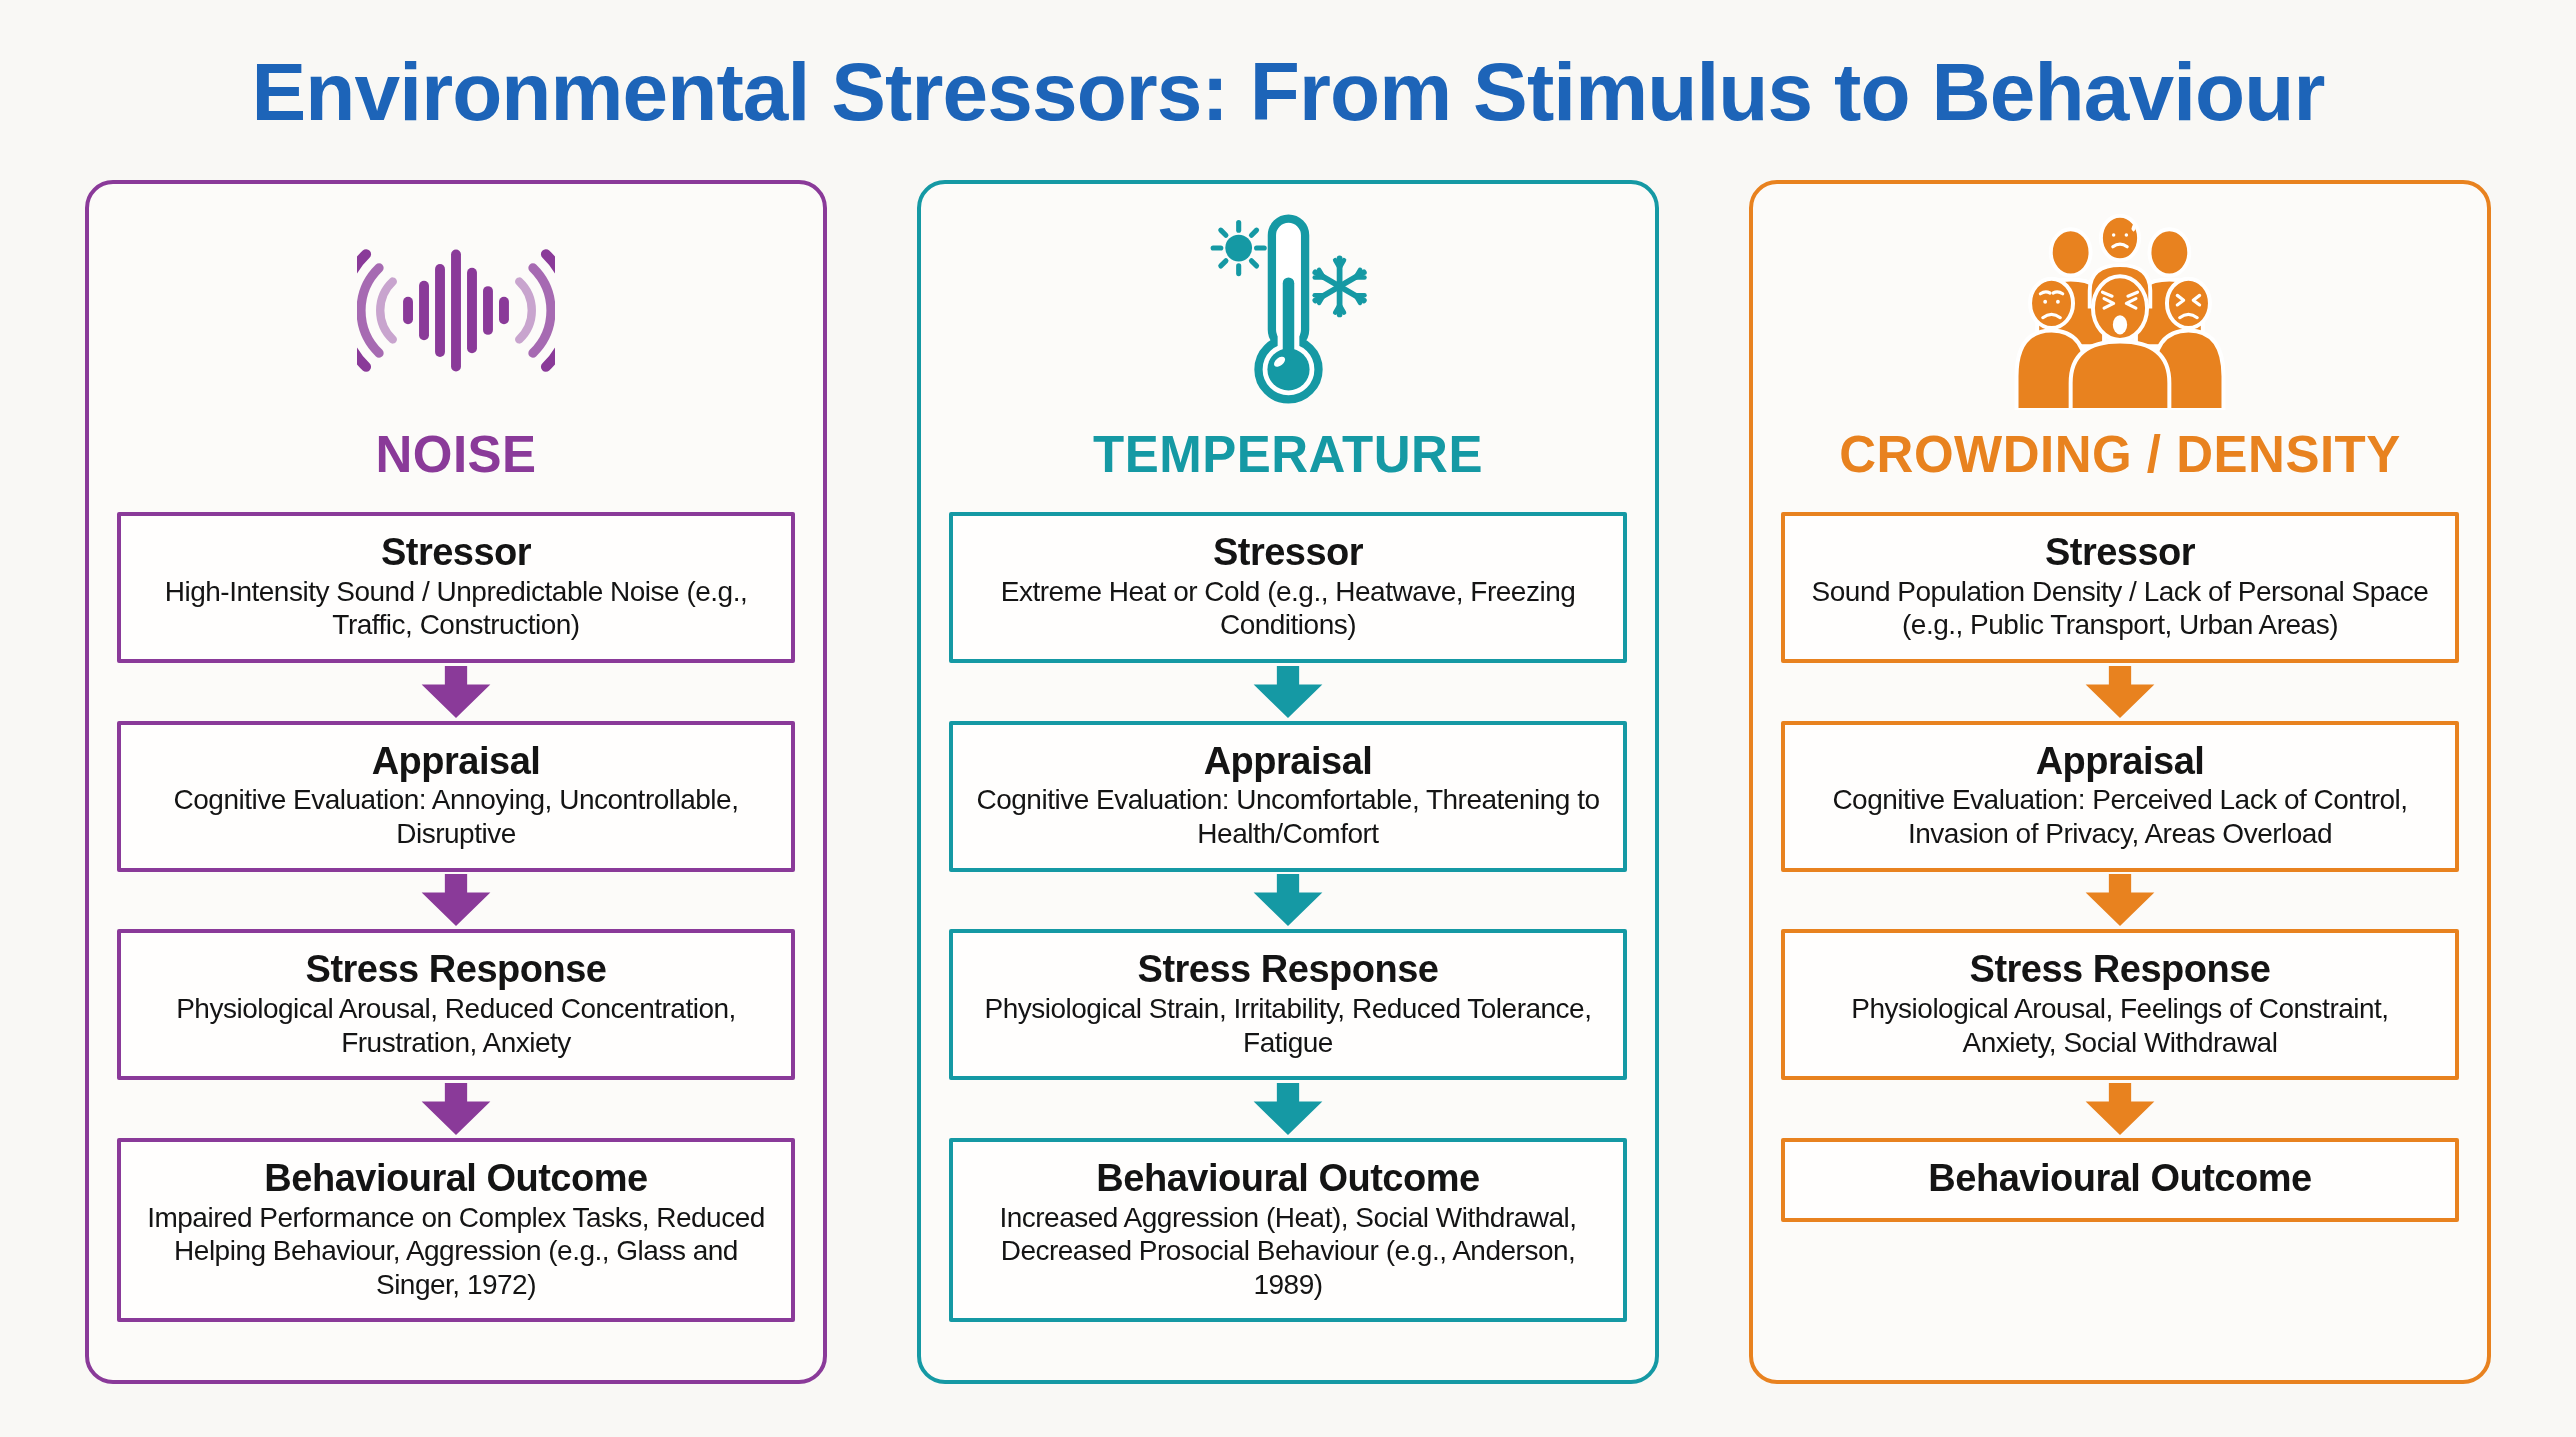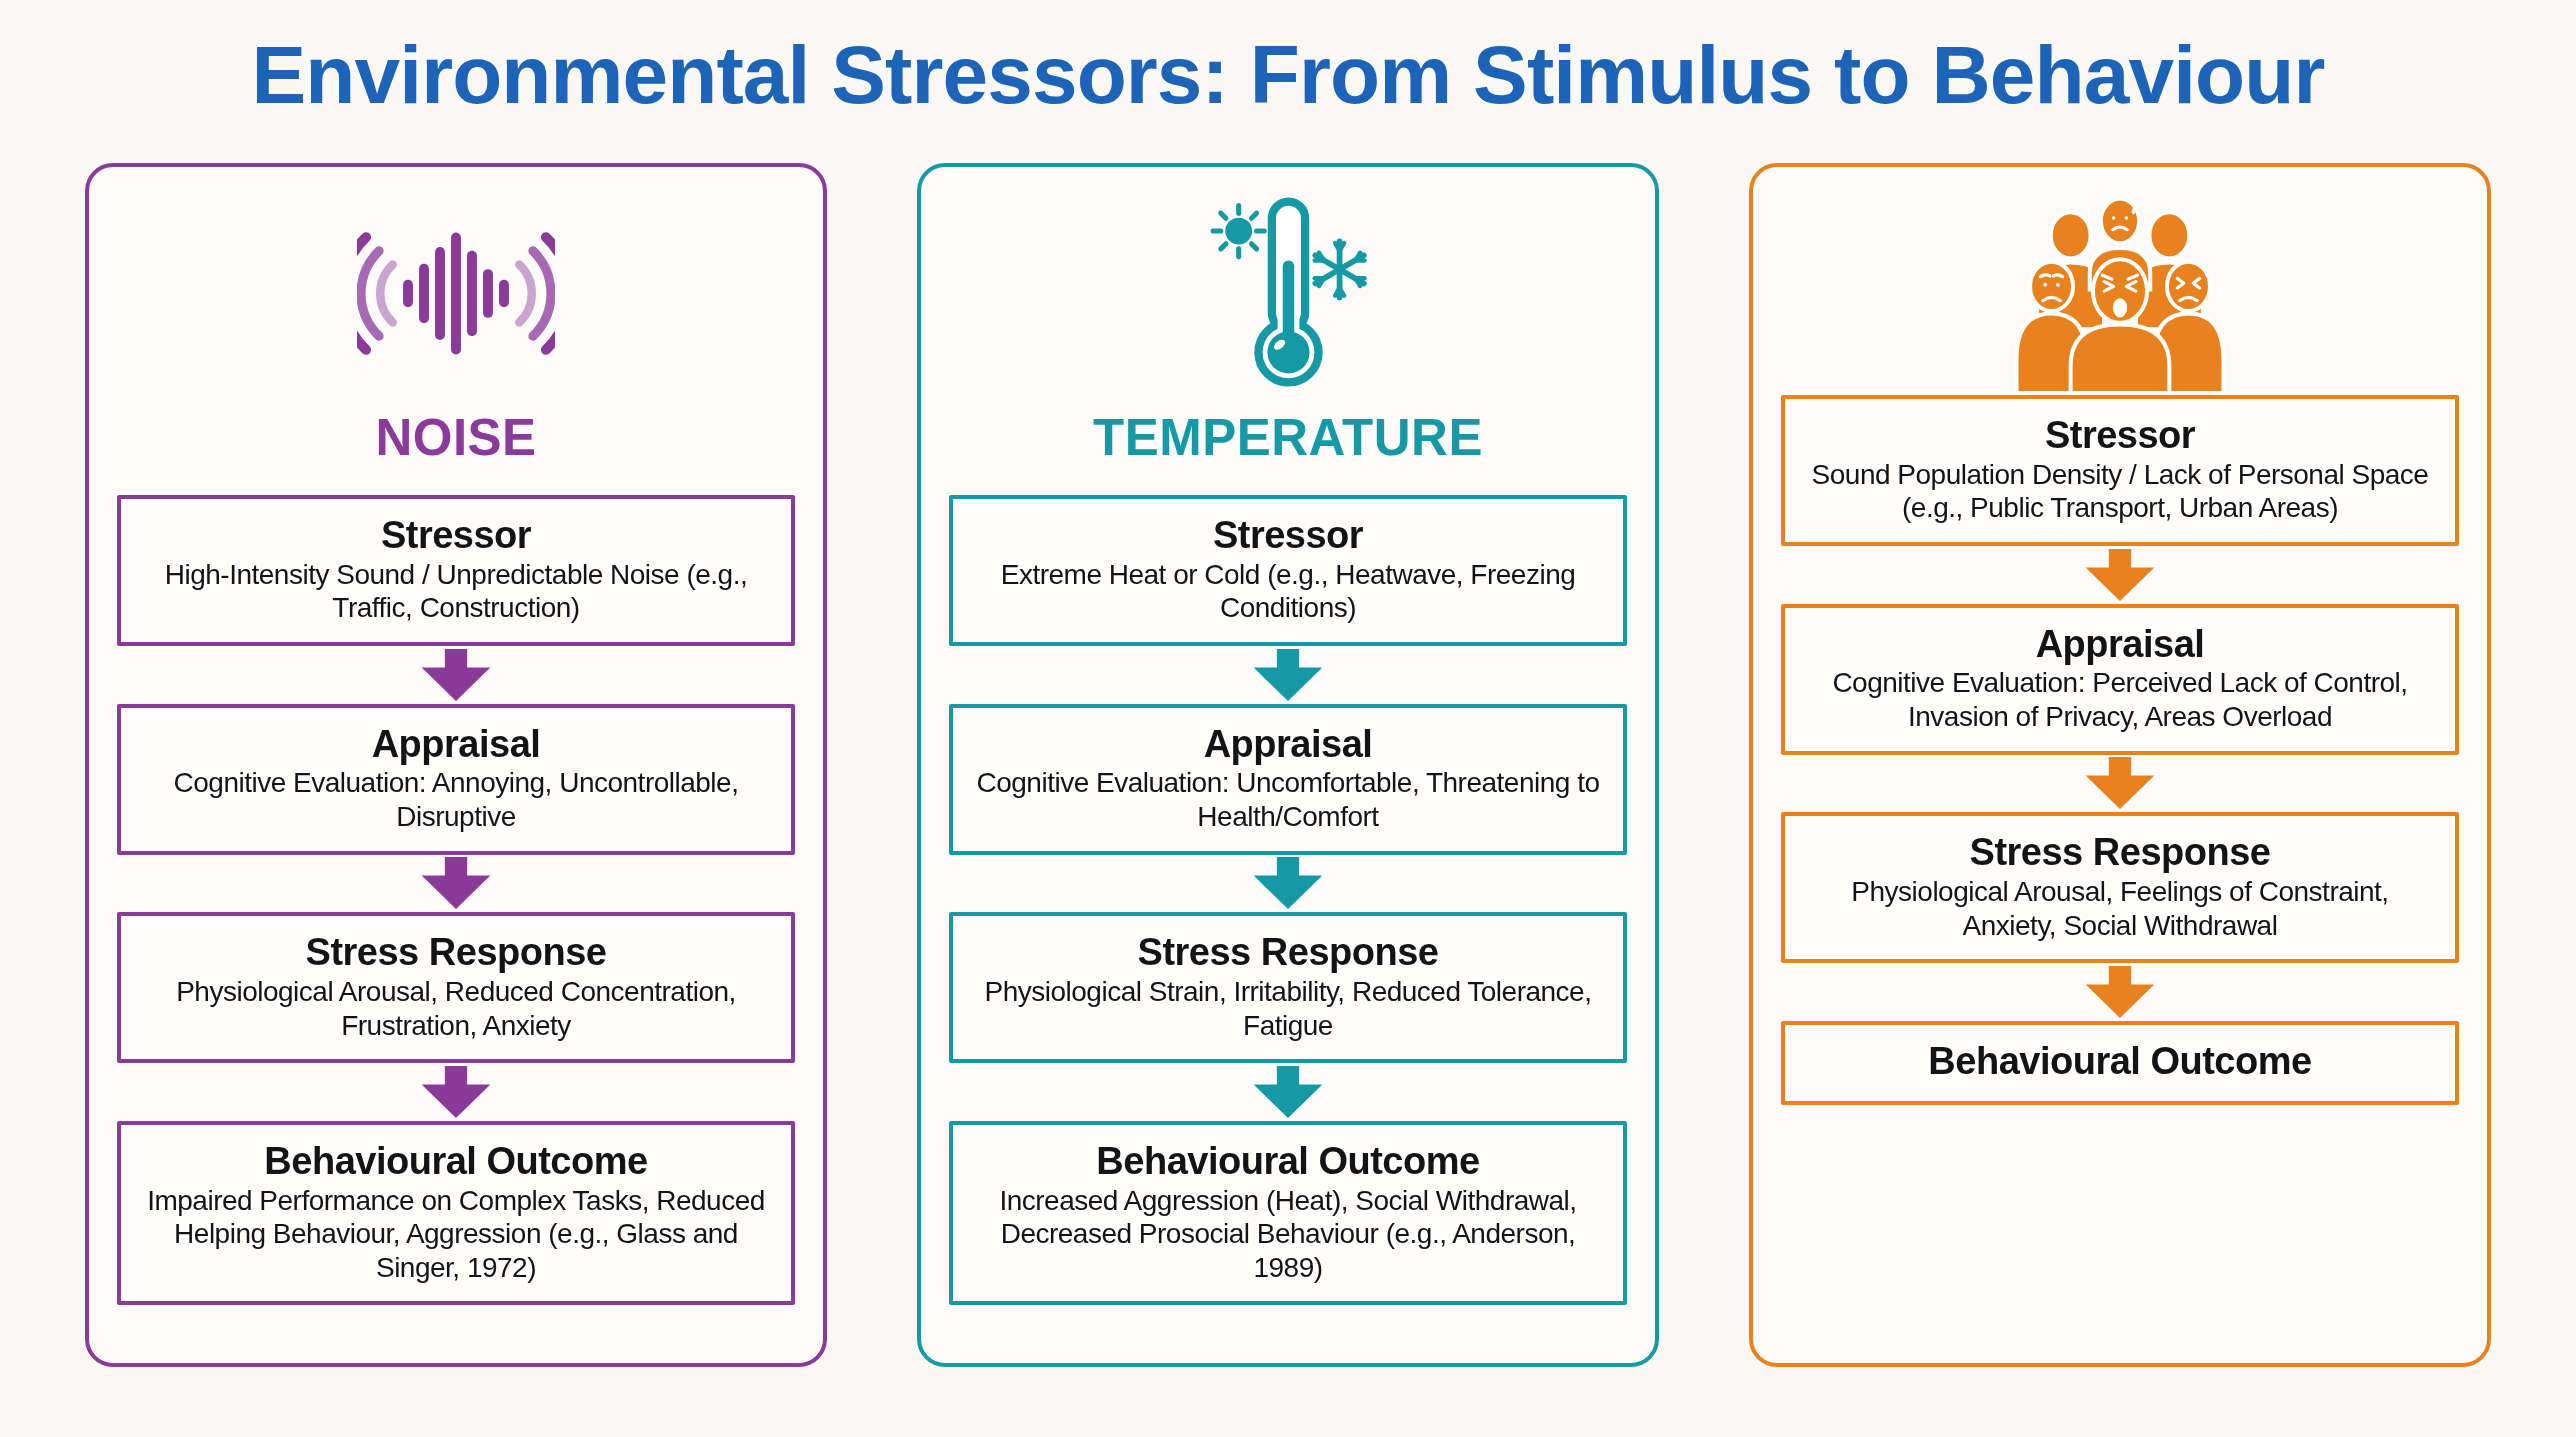--- a/index.html
+++ b/index.html
@@ -6,21 +6,21 @@
   body{
     width:2576px;height:1438px;
     background:#f9f8f5;
     font-family:"Liberation Sans", sans-serif;
     color:#141414;
     overflow:hidden;
   }
   #canvas{position:relative;width:2576px;height:1438px;}
   .page-title{
     margin:0;
-    padding-top:28px;
+    padding-top:45px;
     text-align:center;
     font-size:82px;
     font-weight:bold;
     letter-spacing:-0.9px;
     color:var(--c,#1d64b8);
   }
   .columns{
     display:flex;
     justify-content:center;
     gap:90px;
@@ -272,20 +272,21 @@
             <path d="M225,134 Q236,126 247,134"></path>
 
             <path d="M130,110 L142,116 L130,122"></path>
             <path d="M170,110 L158,116 L170,122"></path>
             <path d="M128,102 L140,107"></path>
             <path d="M172,102 L160,107"></path>
             <ellipse cx="150" cy="143" rx="9" ry="12" fill="#fff" stroke="none"></ellipse>
           </g>
         </svg>
       </div>
+      <h2 class="col-header">CROWDING / DENSITY</h2>
 
       <div class="box">
         <div class="box-heading">Stressor</div>
         <div class="box-body">Sound Population Density / Lack of Personal Space (e.g., Public Transport, Urban Areas)</div>
       </div>
       <div class="arrow">
         <svg width="84" height="52" viewBox="0 0 90 56">
             <polygon points="33,0 57,0 57,20 82,20 45,56 8,20 33,20" fill="currentColor"></polygon>
           </svg>
       </div>

